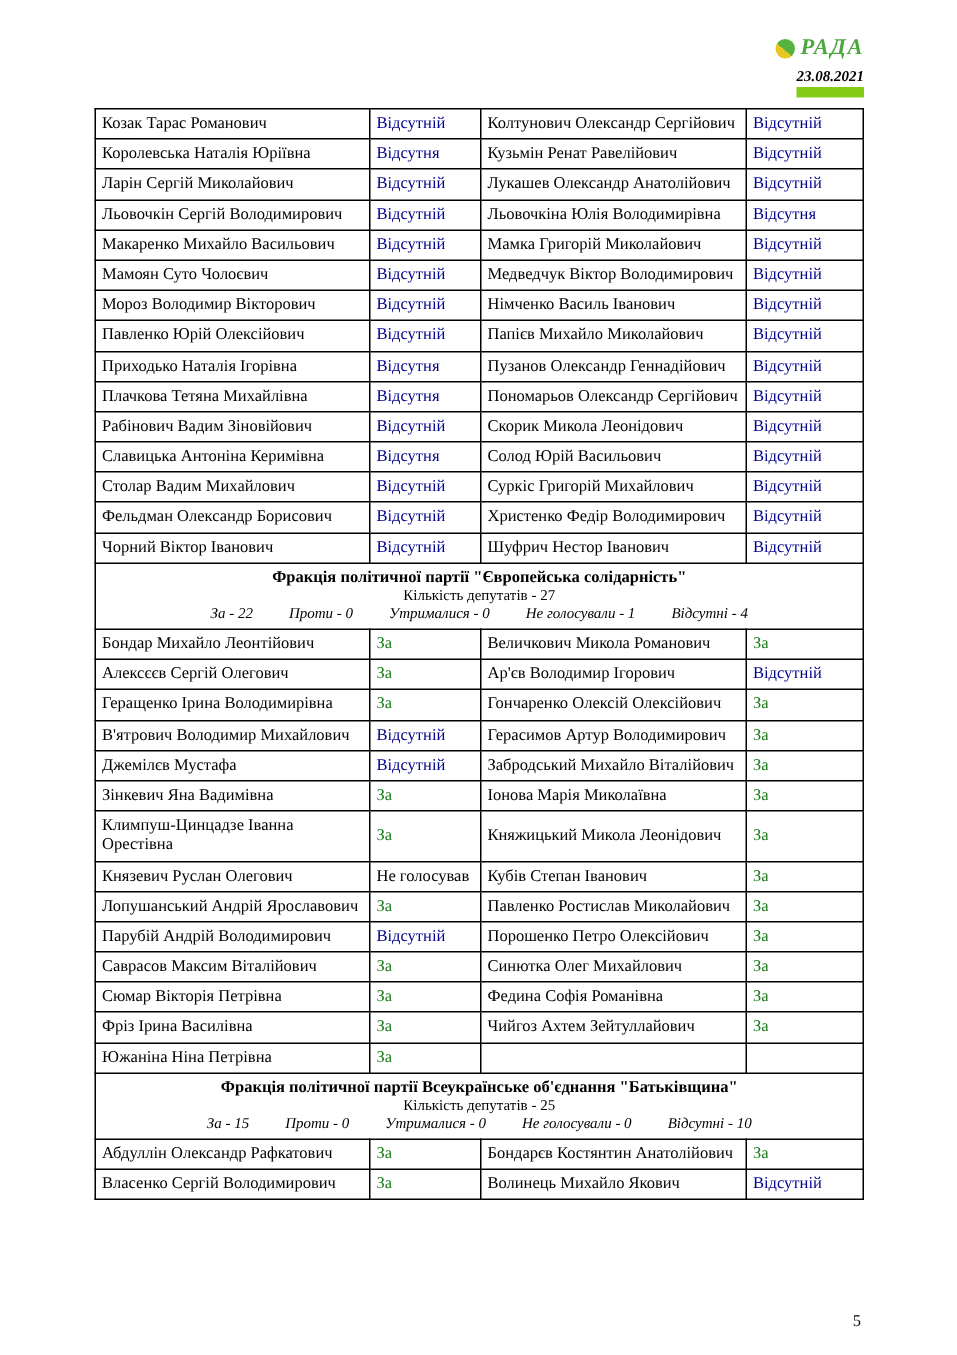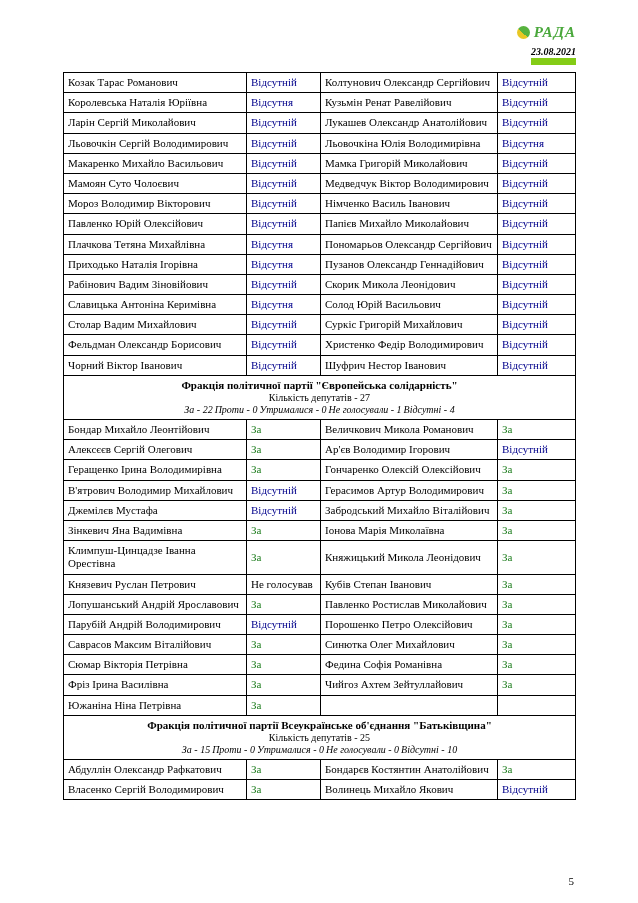--- a/index.html
+++ b/index.html
@@ -38,21 +38,21 @@
     font-size:11px;line-height:1.2;
     padding:3px 4px;vertical-align:middle;
     word-wrap:break-word;
   }
   td.cell-name{text-align:left;}
   td.cell-status{text-align:left;}
   td.fraction-header{text-align:center;padding:2px 2px;}
   .fh-title{font-weight:bold;font-size:11px;line-height:1.2;}
   .fh-count{font-size:10px;line-height:1.2;}
   .fh-summary{font-size:10px;font-style:italic;line-height:1.2;
-    display:flex;justify-content:center;gap:2px;flex-wrap:wrap;}
+    display:flex;justify-content:center;gap:24px;flex-wrap:wrap;}
   .page-number{position:absolute;right:64px;bottom:16px;font-size:11px;}
 </style>
 </head>
 <body>
 
 <div class="page">
 
   <div class="hdr">
     <div class="logo-row">
       <span class="logo-icon"></span>
@@ -111,29 +111,29 @@
           <td class="cell-name">Німченко Василь Іванович</td>
           <td class="cell-status" style="color: rgb(0, 0, 139);">Відсутній</td>
         </tr>
         <tr>
           <td class="cell-name">Павленко Юрій Олексійович</td>
           <td class="cell-status" style="color: rgb(0, 0, 139);">Відсутній</td>
           <td class="cell-name">Папієв Михайло Миколайович</td>
           <td class="cell-status" style="color: rgb(0, 0, 139);">Відсутній</td>
         </tr>
         <tr>
+          <td class="cell-name">Приходько Наталія Ігорівна</td>
+          <td class="cell-status" style="color: rgb(0, 0, 139);">Відсутня</td>
+          <td class="cell-name">Пузанов Олександр Геннадійович</td>
+          <td class="cell-status" style="color: rgb(0, 0, 139);">Відсутній</td>
+        </tr>
+        <tr>
           <td class="cell-name">Плачкова Тетяна Михайлівна</td>
           <td class="cell-status" style="color: rgb(0, 0, 139);">Відсутня</td>
           <td class="cell-name">Пономарьов Олександр Сергійович</td>
-          <td class="cell-status" style="color: rgb(0, 0, 139);">Відсутній</td>
-        </tr>
-        <tr>
-          <td class="cell-name">Приходько Наталія Ігорівна</td>
-          <td class="cell-status" style="color: rgb(0, 0, 139);">Відсутня</td>
-          <td class="cell-name">Пузанов Олександр Геннадійович</td>
           <td class="cell-status" style="color: rgb(0, 0, 139);">Відсутній</td>
         </tr>
         <tr>
           <td class="cell-name">Рабінович Вадим Зіновійович</td>
           <td class="cell-status" style="color: rgb(0, 0, 139);">Відсутній</td>
           <td class="cell-name">Скорик Микола Леонідович</td>
           <td class="cell-status" style="color: rgb(0, 0, 139);">Відсутній</td>
         </tr>
         <tr>
           <td class="cell-name">Славицька Антоніна Керимівна</td>
@@ -208,21 +208,21 @@
           <td class="cell-name">Іонова Марія Миколаївна</td>
           <td class="cell-status" style="color: rgb(30, 125, 30);">За</td>
         </tr>
         <tr>
           <td class="cell-name">Климпуш-Цинцадзе Іванна Орестівна</td>
           <td class="cell-status" style="color: rgb(30, 125, 30);">За</td>
           <td class="cell-name">Княжицький Микола Леонідович</td>
           <td class="cell-status" style="color: rgb(30, 125, 30);">За</td>
         </tr>
         <tr>
-          <td class="cell-name">Князевич Руслан Петрович</td>
+          <td class="cell-name">Князевич Руслан Олегович</td>
           <td class="cell-status" style="color: rgb(0, 0, 0);">Не голосував</td>
           <td class="cell-name">Кубів Степан Іванович</td>
           <td class="cell-status" style="color: rgb(30, 125, 30);">За</td>
         </tr>
         <tr>
           <td class="cell-name">Лопушанський Андрій Ярославович</td>
           <td class="cell-status" style="color: rgb(30, 125, 30);">За</td>
           <td class="cell-name">Павленко Ростислав Миколайович</td>
           <td class="cell-status" style="color: rgb(30, 125, 30);">За</td>
         </tr>

